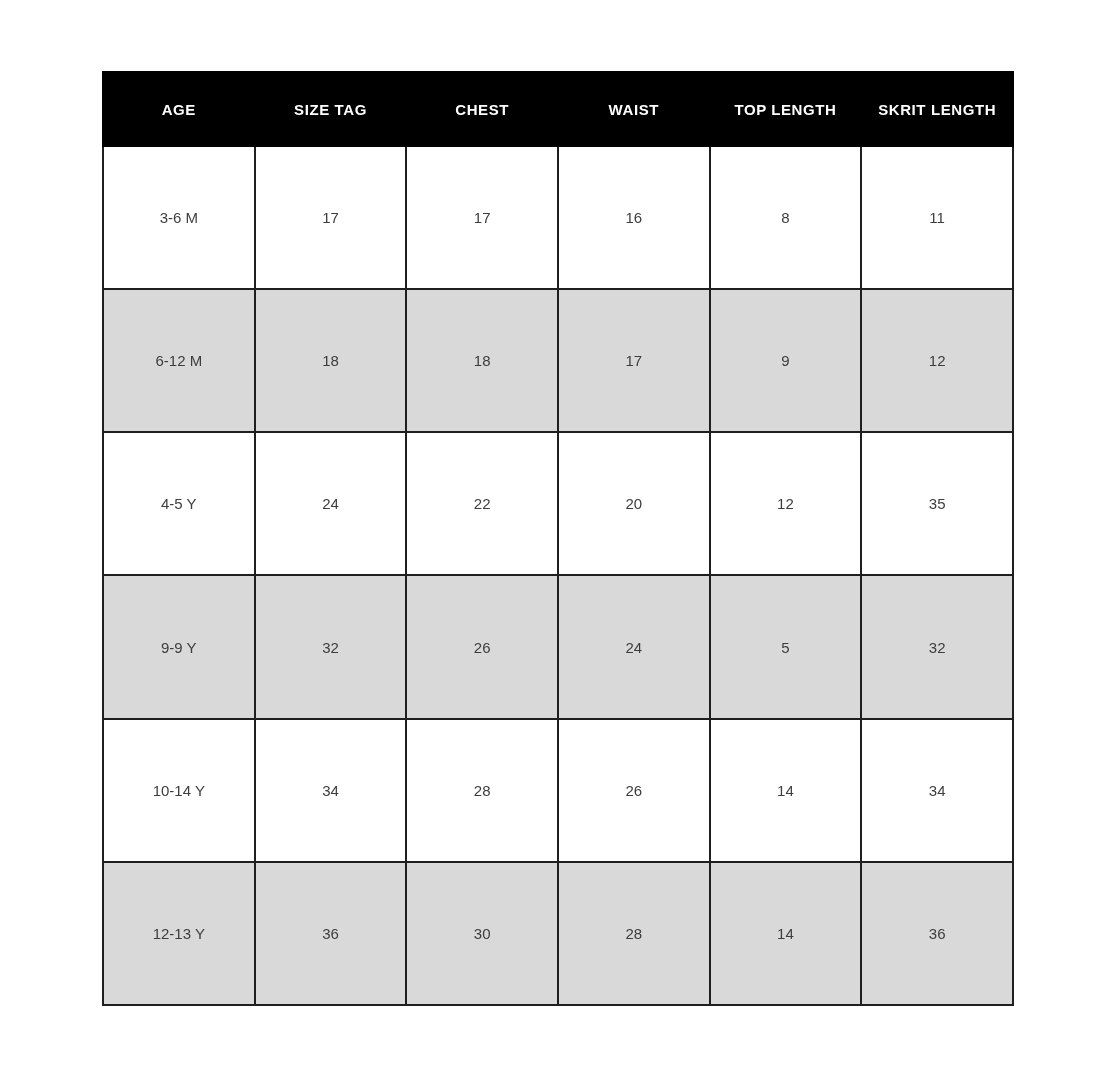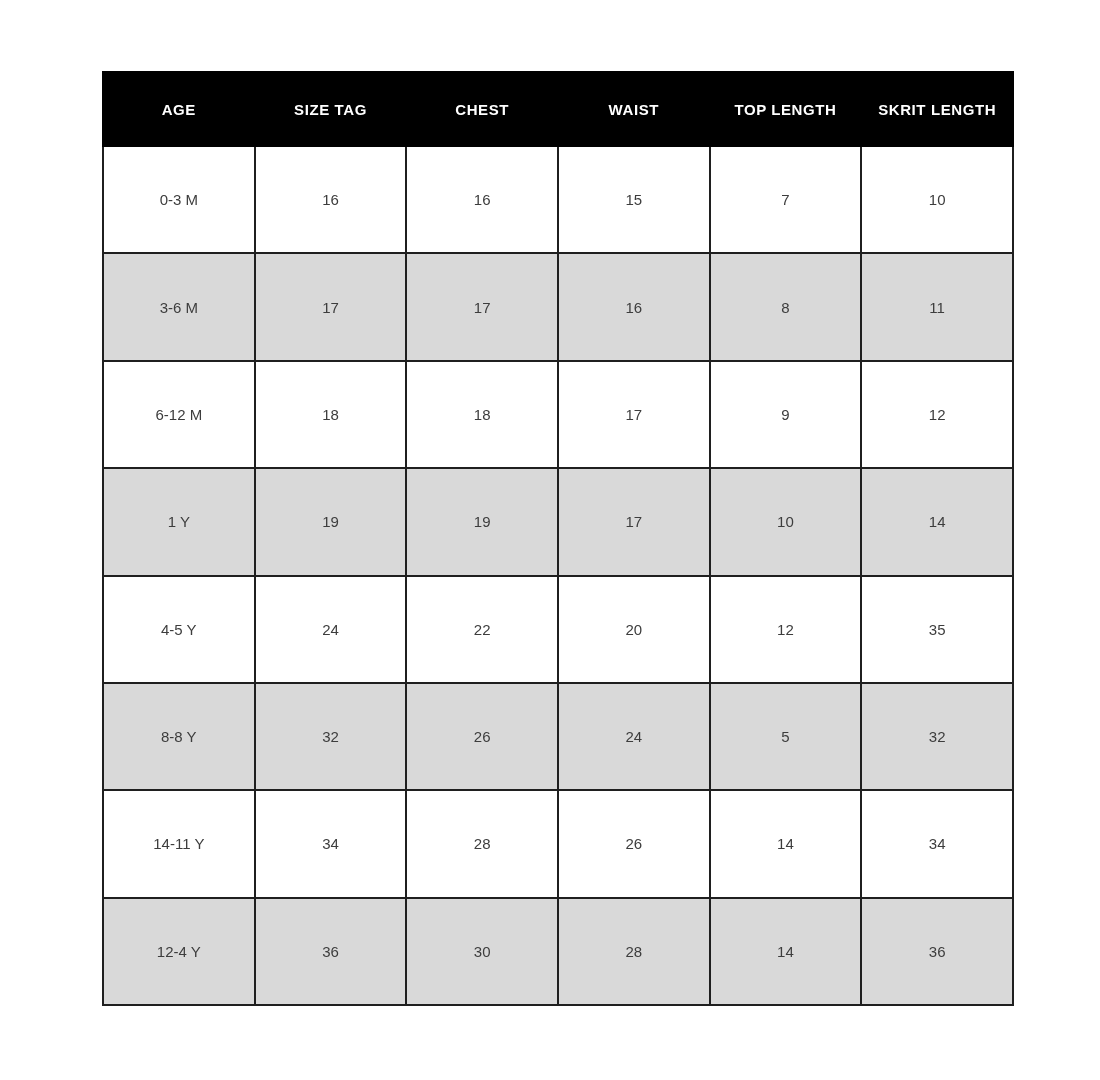--- a/index.html
+++ b/index.html
@@ -60,77 +60,61 @@
           <th>AGE</th>
           <th>SIZE TAG</th>
           <th>CHEST</th>
           <th>WAIST</th>
           <th>TOP LENGTH</th>
           <th>SKRIT LENGTH</th>
         </tr>
       </thead>
       <tbody id="table-body">
           <tr>
-            <td>0-3 M</td>
-            <td>16</td>
-            <td>16</td>
-            <td>15</td>
-            <td>7</td>
-            <td>10</td>
-          </tr>
-          <tr>
             <td>3-6 M</td>
             <td>17</td>
             <td>17</td>
             <td>16</td>
             <td>8</td>
             <td>11</td>
           </tr>
           <tr>
             <td>6-12 M</td>
             <td>18</td>
             <td>18</td>
             <td>17</td>
             <td>9</td>
             <td>12</td>
           </tr>
           <tr>
-            <td>1 Y</td>
-            <td>19</td>
-            <td>19</td>
-            <td>17</td>
-            <td>10</td>
-            <td>14</td>
-          </tr>
-          <tr>
             <td>4-5 Y</td>
             <td>24</td>
             <td>22</td>
             <td>20</td>
             <td>12</td>
             <td>35</td>
           </tr>
           <tr>
-            <td>8-8 Y</td>
+            <td>9-9 Y</td>
             <td>32</td>
             <td>26</td>
             <td>24</td>
             <td>5</td>
             <td>32</td>
           </tr>
           <tr>
-            <td>14-11 Y</td>
+            <td>10-14 Y</td>
             <td>34</td>
             <td>28</td>
             <td>26</td>
             <td>14</td>
             <td>34</td>
           </tr>
           <tr>
-            <td>12-4 Y</td>
+            <td>12-13 Y</td>
             <td>36</td>
             <td>30</td>
             <td>28</td>
             <td>14</td>
             <td>36</td>
           </tr>
         </tbody>
     </table>
   </div>
 </div>

